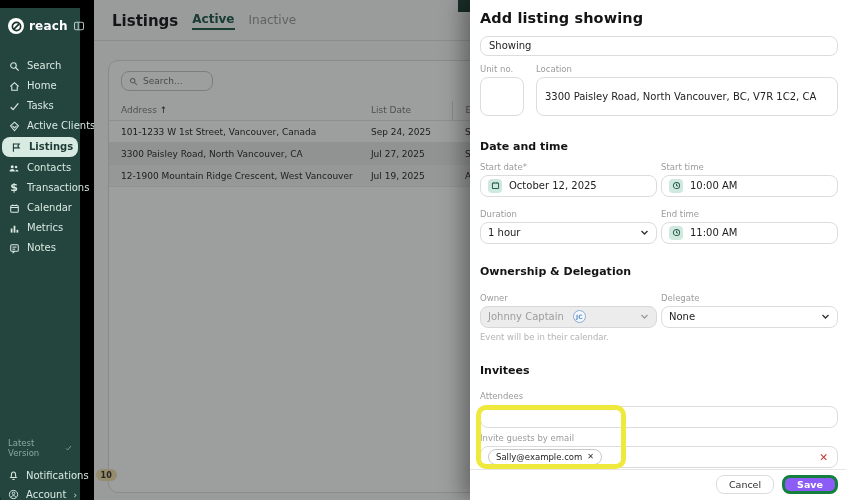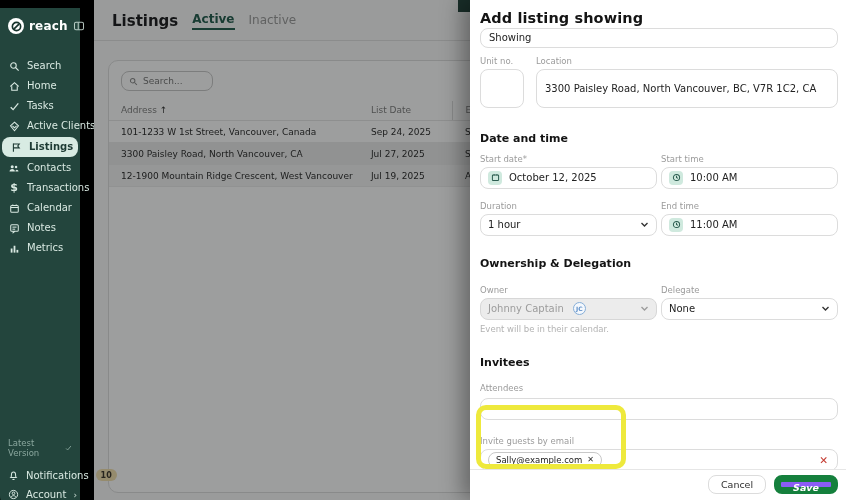--- a/index.html
+++ b/index.html
@@ -93,21 +93,21 @@
     background:#fff; z-index:10; box-shadow:-8px 0 20px rgba(0,0,0,.35);
   }
   .panel-title { font-size:14.5px; font-weight:bold; color:#141414; margin:10px 10px 0 10px; letter-spacing:.1px; }
   .pad { margin-left:10px; margin-right:8px; }
 
   .t-input {
     width:100%; height:20px; border:1px solid #dcdcdc; border-radius:8px;
     font-size:10px; color:#222; padding:0 8px; outline:none; background:#fff;
     font-family:inherit;
   }
-  .showing-input { margin-top:0; }
+  .showing-input { margin-top:8px; }
 
   .unit-row { display:flex; gap:12px; margin-top:8px; }
   .f-label { font-size:8.5px; color:#9b9b9b; line-height:10px; margin-bottom:3px; }
   .unit-col { width:44px; }
   .loc-col { flex:1; }
   .unit-col .t-input, .loc-col .t-input { height:39px; }
 
   .section-h { font-size:11px; font-weight:bold; color:#141414; margin:24px 10px 0 10px; line-height:13px; }
   .grid2 { display:grid; grid-template-columns:1fr 1fr; column-gap:4px; }
   .mt9 { margin-top:9px; } .mt12 { margin-top:12px; } .mt15 { margin-top:15px; } .mt14 { margin-top:14px; }
@@ -156,21 +156,21 @@
   }
 
   .panel-footer {
     position:absolute; bottom:0; left:0; right:0;
     border-top:1px solid #e6e6e6;
     display:flex; justify-content:flex-end; align-items:center; gap:8px;
     padding:5px 8px 6px 8px; background:#fff;
   }
   .btn { height:19px; border-radius:8px; font-size:9.5px; padding:0 12px; cursor:pointer; font-family:inherit; }
   .btn-cancel { background:#fff; border:1px solid #dcdcdc; color:#2e2e2e; }
-  .btn-save { background:#8b5cf6; border:7px solid #15803d; color:#fff; font-weight:600;font-style:italic; }
+  .btn-save { background:#8b5cf6; border:3px solid #15803d; color:#fff; font-weight:600; }
 
   svg { display:block; }
 </style>
 </head>
 <body>
 
 <div class="app">
 
   <div class="sidebar">
     <div class="logo-row">
@@ -255,38 +255,38 @@
               <rect x="2.5" y="3.5" width="11" height="10" rx="1.5"></rect>
               <line x1="2.5" y1="6.5" x2="13.5" y2="6.5"></line>
               <line x1="5.5" y1="2" x2="5.5" y2="4.5"></line>
               <line x1="10.5" y1="2" x2="10.5" y2="4.5"></line>
             </svg>
           </span>
         <span>Calendar</span>
       </div>
       <div class="nav-item">
         <span class="ni">
+            <svg width="11" height="11" viewBox="0 0 16 16" fill="currentColor">
+              <rect x="2.5" y="8" width="2.6" height="6"></rect>
+              <rect x="6.7" y="4" width="2.6" height="10"></rect>
+              <rect x="10.9" y="10" width="2.6" height="4"></rect>
+            </svg>
+          </span>
+        <span>Metrics</span>
+      </div>
+      <div class="nav-item">
+        <span class="ni">
             <svg width="11" height="11" viewBox="0 0 16 16" fill="none" stroke="currentColor" stroke-width="1.5">
               <rect x="2.5" y="2.5" width="11" height="9.5" rx="1.5"></rect>
               <line x1="5" y1="6" x2="11" y2="6"></line>
               <line x1="5" y1="9" x2="9" y2="9"></line>
               <path d="M6 12 v2 l2.5-2"></path>
             </svg>
           </span>
         <span>Notes</span>
-      </div>
-      <div class="nav-item">
-        <span class="ni">
-            <svg width="11" height="11" viewBox="0 0 16 16" fill="currentColor">
-              <rect x="2.5" y="8" width="2.6" height="6"></rect>
-              <rect x="6.7" y="4" width="2.6" height="10"></rect>
-              <rect x="10.9" y="10" width="2.6" height="4"></rect>
-            </svg>
-          </span>
-        <span>Metrics</span>
       </div>
     </div>
 
     <div class="side-footer">
       <div class="version">
         <span>Latest Version</span>
         <svg width="8" height="8" viewBox="0 0 16 16" fill="none" stroke="#8aa79e" stroke-width="2">
             <polyline points="2.5,9 6,12.5 13.5,3.5"></polyline>
           </svg>
       </div>
@@ -472,21 +472,21 @@
       </div>
     </div>
 
     <div class="section-h" style="margin-top:22px;">Invitees</div>
 
     <div class="pad mt14">
       <div class="f-label">Attendees</div>
       <input class="t-input attendees-input" type="text" style="">
     </div>
 
-    <div class="pad" style="margin-top:16px;">
+    <div class="pad" style="margin-top:5px;">
       <div class="f-label">Invite guests by email</div>
       <div class="email-box">
         <span class="chip">
           <span>Sally@example.com</span>
           <span class="chip-x">✕</span>
         </span>
         <span class="clear-x">✕</span>
       </div>
     </div>
 

